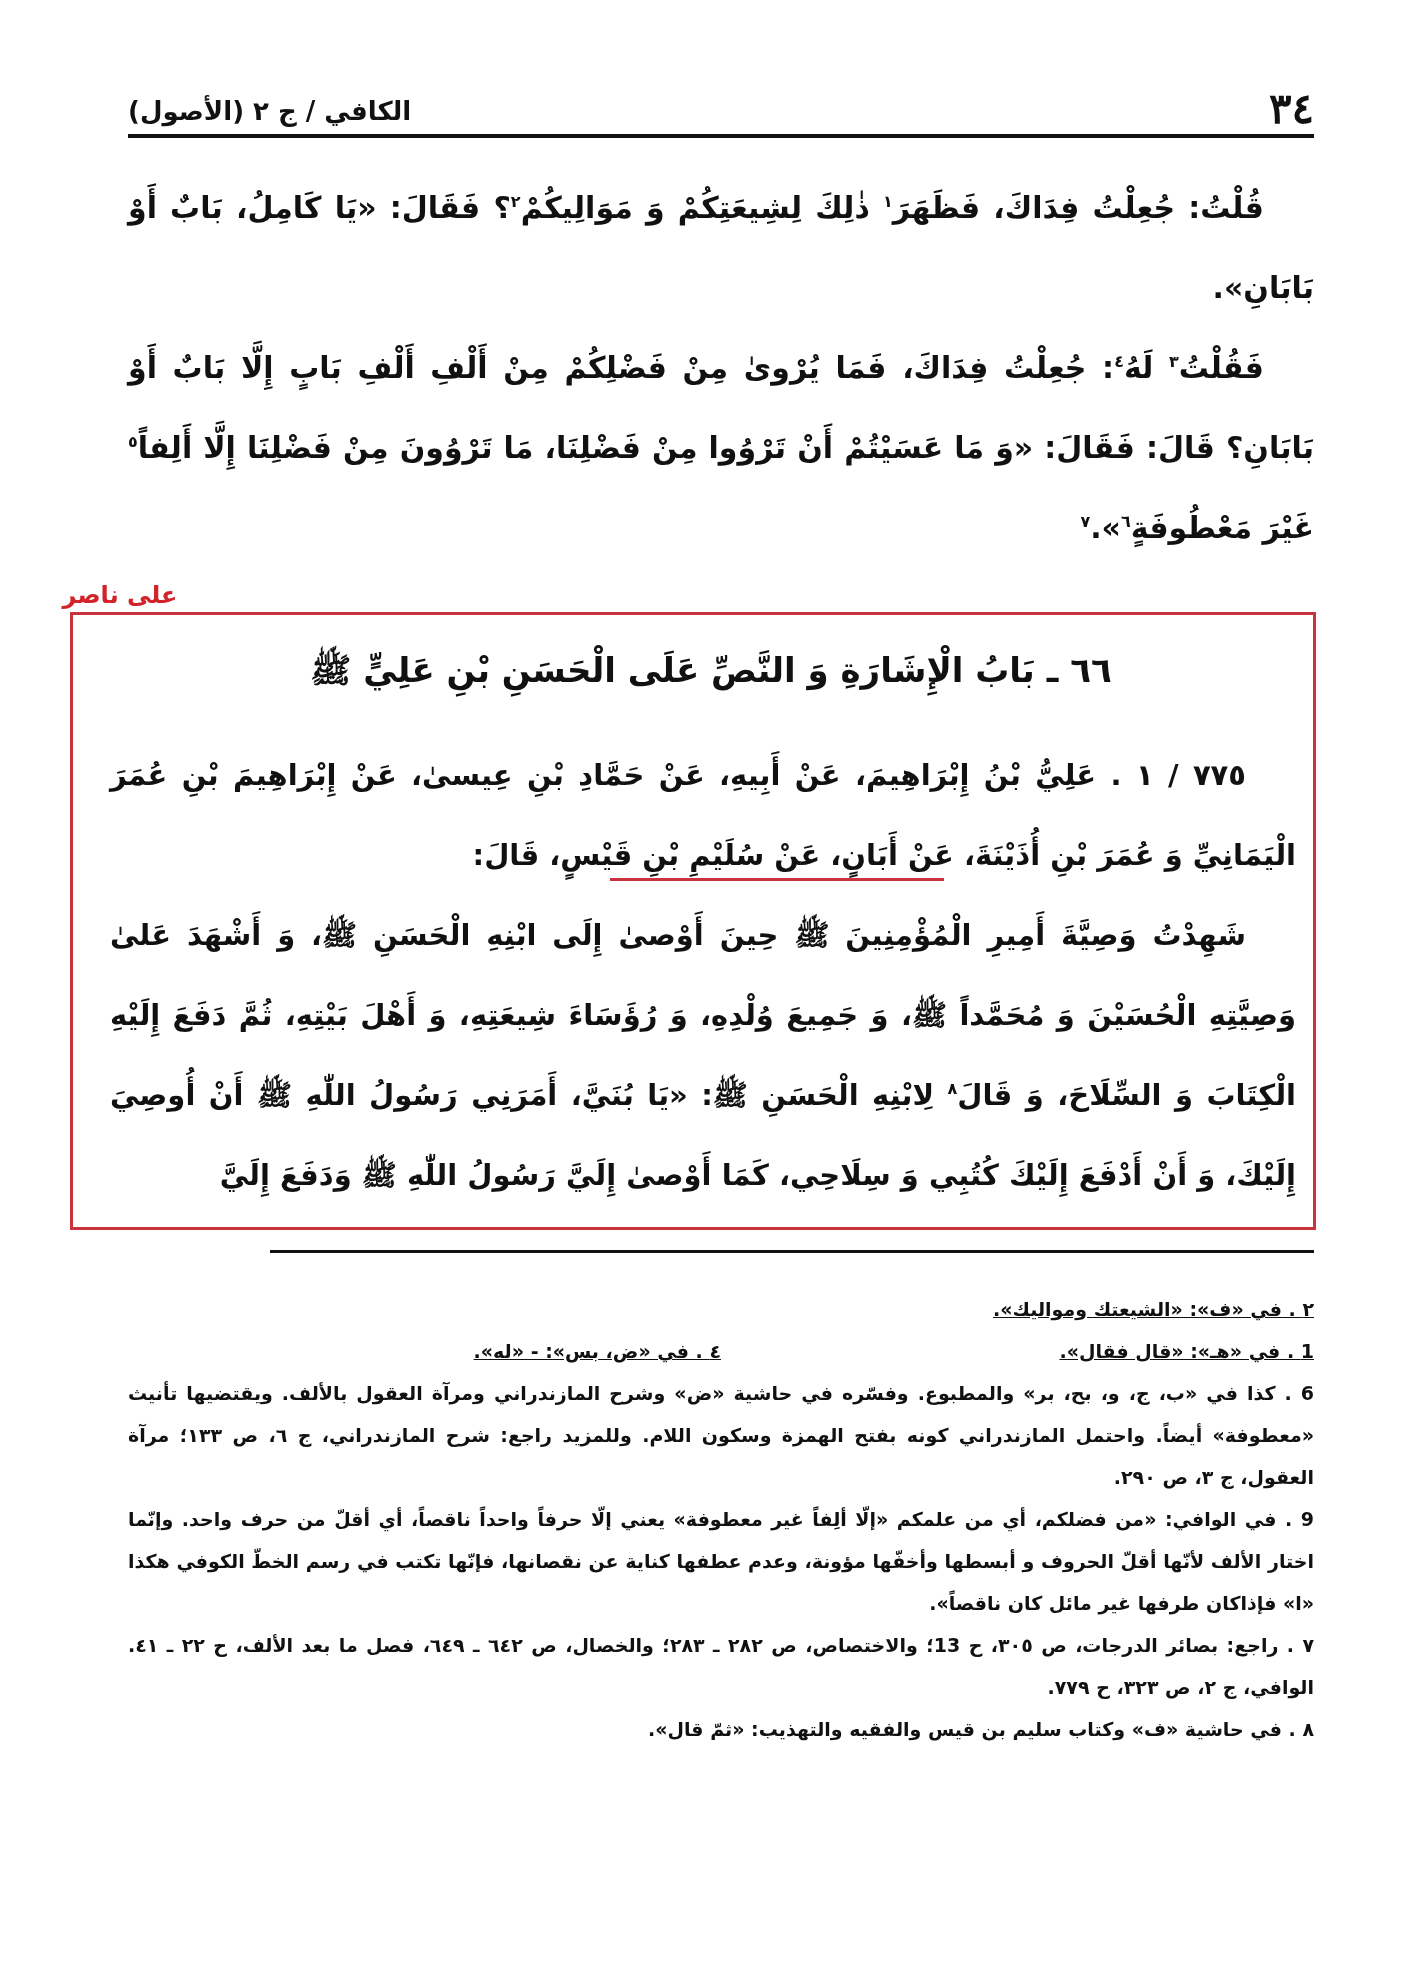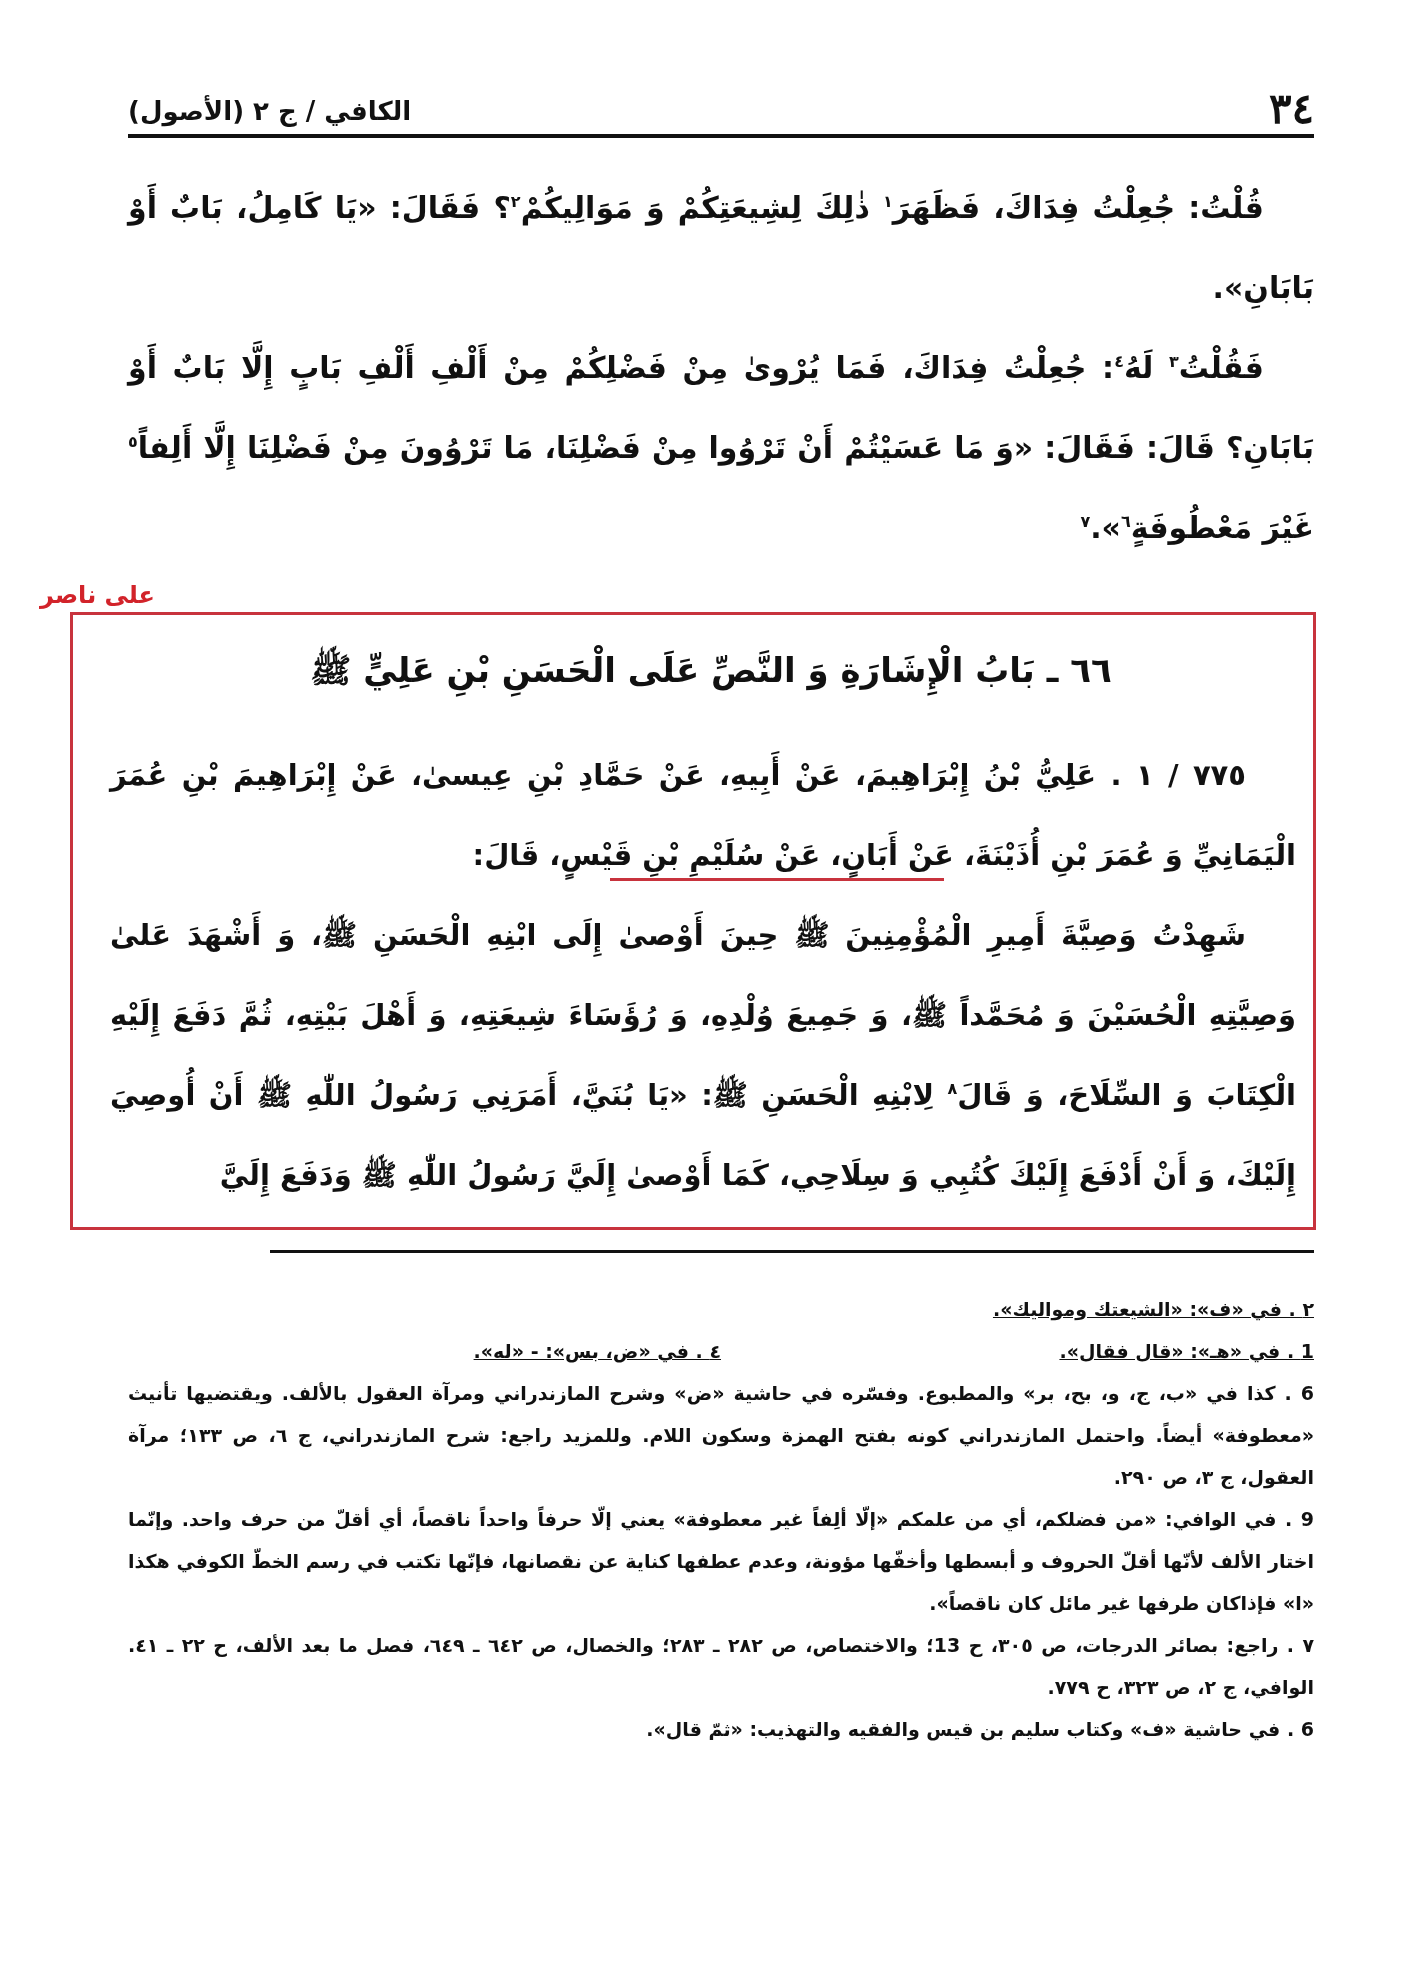--- a/index.html
+++ b/index.html
@@ -27,21 +27,21 @@
     font-family: "DejaVu Sans", sans-serif; font-weight: bold; font-size: 30px;
   }
   .para { margin: 0; line-height: 80px; }
   .para.first-indent { text-indent: 50px; }
   .block-top { top: 168px; }
 
   sup.fn { font-size: 16px; vertical-align: super; line-height: 0; font-weight: bold; }
 
   
   .annotation-label {
-    position: absolute; left: 40px; top: 580px; width: 160px; direction: rtl; text-align: left;
+    position: absolute; left: 40px; top: 580px; width: 160px; direction: rtl; text-align: center;
     color: #d2232a; font-weight: bold; font-size: 24px; line-height: 30px;
   }
   .red-box {
     position: absolute; left: 70px; top: 612px; width: 1246px; height: 618px;
     border: 3px solid #c8333d; box-sizing: border-box;
   }
   .chapter-title {
     position: absolute; left: 116px; right: 100px; top: 640px; text-align: center; direction: rtl;
     font-weight: bold; font-size: 34px; line-height: 60px;
   }
@@ -114,16 +114,16 @@
       <span>المازندراني، ج ٦، ص ١٣٣؛ مرآة العقول، ج ٣، ص ٢٩٠.</span>
     </p>
     <p class="fn-para">
       <span>9 . في الوافي: «من فضلكم، أي من علمكم «إلّا ألِفاً غير معطوفة» يعني إلّا حرفاً واحداً ناقصاً، أي أقلّ من حرف</span>
       <span>واحد. وإنّما اختار الألف لأنّها أقلّ الحروف و أبسطها وأخفّها مؤونة، وعدم عطفها كناية عن نقصانها، فإنّها تكتب في رسم الخطّ الكوفي هكذا «ا» فإذاكان طرفها غير مائل كان ناقصاً».</span>
     </p>
     <p class="fn-para">
       <span>٧ . راجع: بصائر الدرجات، ص ٣٠٥، ح 13؛ والاختصاص، ص ٢٨٢ ـ ٢٨٣؛ والخصال، ص ٦٤٢ ـ ٦٤٩، فصل</span>
       <span>ما بعد الألف، ح ٢٢ ـ ٤١. الوافي، ج ٢، ص ٣٢٣، ح ٧٧٩.</span>
     </p>
-    <p class="fn-para">6 . في حاشية «ف» وكتاب سليم بن قيس والفقيه والتهذيب: «ثمّ قال».</p>
+    <p class="fn-para">٨ . في حاشية «ف» وكتاب سليم بن قيس والفقيه والتهذيب: «ثمّ قال».</p>
   </div>
 
 </div>
 
 </body></html>

